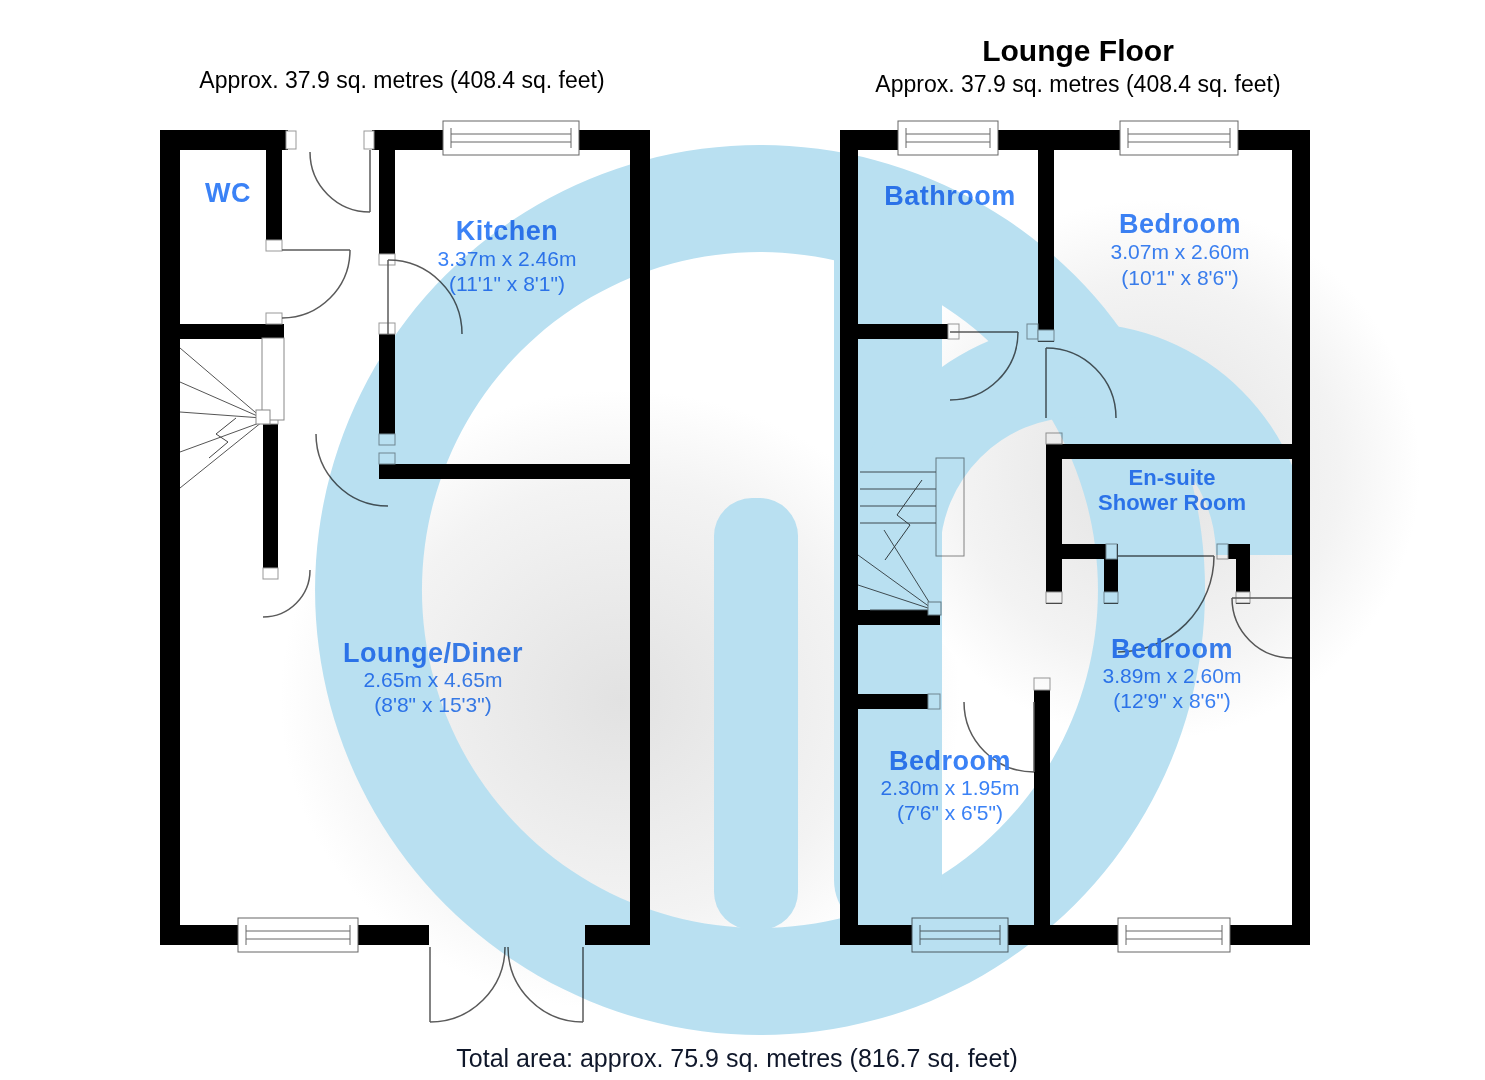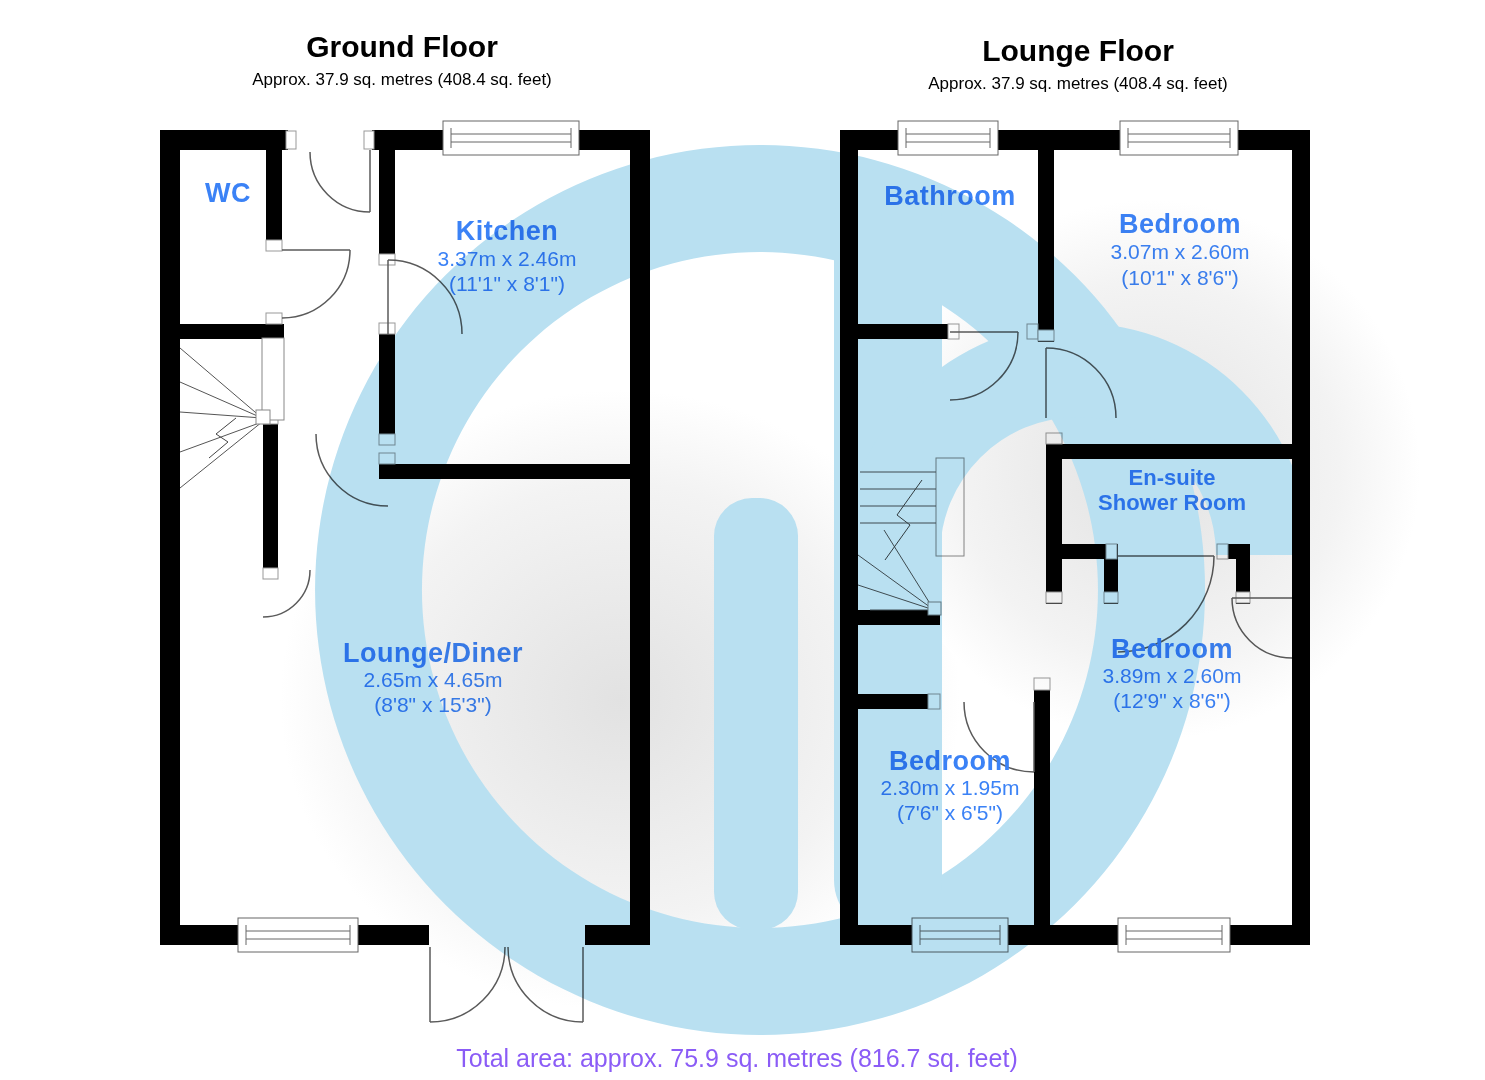--- a/index.html
+++ b/index.html
@@ -8,25 +8,25 @@
     background:#ffffff;font-family:"Liberation Sans", sans-serif;
   }
   svg{position:absolute;left:0;top:0;}
   #plan-svg{z-index:1;}
   #watermark-svg{z-index:3;mix-blend-mode:multiply;pointer-events:none;}
   .lbl{
     position:absolute;z-index:2;transform:translate(-50%,-50%);
     white-space:nowrap;text-align:center;color:#3b82f6;
   }
   .floor-title{font-size:30px;font-weight:bold;color:#000;}
-  .floor-sub{font-size:17px;color:#000;}
+  .floor-sub{font-size:23px;color:#000;}
   .room-name{font-size:27px;font-weight:bold;letter-spacing:.5px;}
   .room-dim{font-size:21px;}
   .ensuite{font-size:22px;font-weight:bold;white-space:normal;width:150px;line-height:1.15;}
-  .footer-text{font-size:25px;color:#8b5cf6;}
+  .footer-text{font-size:25px;color:#0f172a;}
 </style>
 </head>
 <body>
 
 <div id="stage">
 
   <svg id="plan-svg" width="1485" height="1080" viewBox="0 0 1485 1080">
 
     <g>
 
@@ -184,21 +184,20 @@
         <line x1="1000" y1="925" x2="1000" y2="945"></line>
         <rect x="1118" y="918" width="112" height="34"></rect>
         <line x1="1126" y1="931" x2="1222" y2="931"></line>
         <line x1="1126" y1="939" x2="1222" y2="939"></line>
         <line x1="1126" y1="925" x2="1126" y2="945"></line>
         <line x1="1222" y1="925" x2="1222" y2="945"></line>
       </g>
     </g>
   </svg>
 
-  <div class="lbl floor-title" style="left:402px;top:47px">Ground Floor</div>
   <div class="lbl floor-sub" style="left:402px;top:80px">Approx. 37.9 sq. metres (408.4 sq. feet)</div>
   <div class="lbl floor-title" style="left:1078px;top:51px">Lounge Floor</div>
   <div class="lbl floor-sub" style="left:1078px;top:84px">Approx. 37.9 sq. metres (408.4 sq. feet)</div>
 
   <div class="lbl room-name" style="left:228px;top:193px">WC</div>
 
   <div class="lbl room-name" style="left:507px;top:231px">Kitchen</div>
   <div class="lbl room-dim" style="left:507px;top:259px">3.37m x 2.46m</div>
   <div class="lbl room-dim" style="left:507px;top:284px">(11'1" x 8'1")</div>
 

